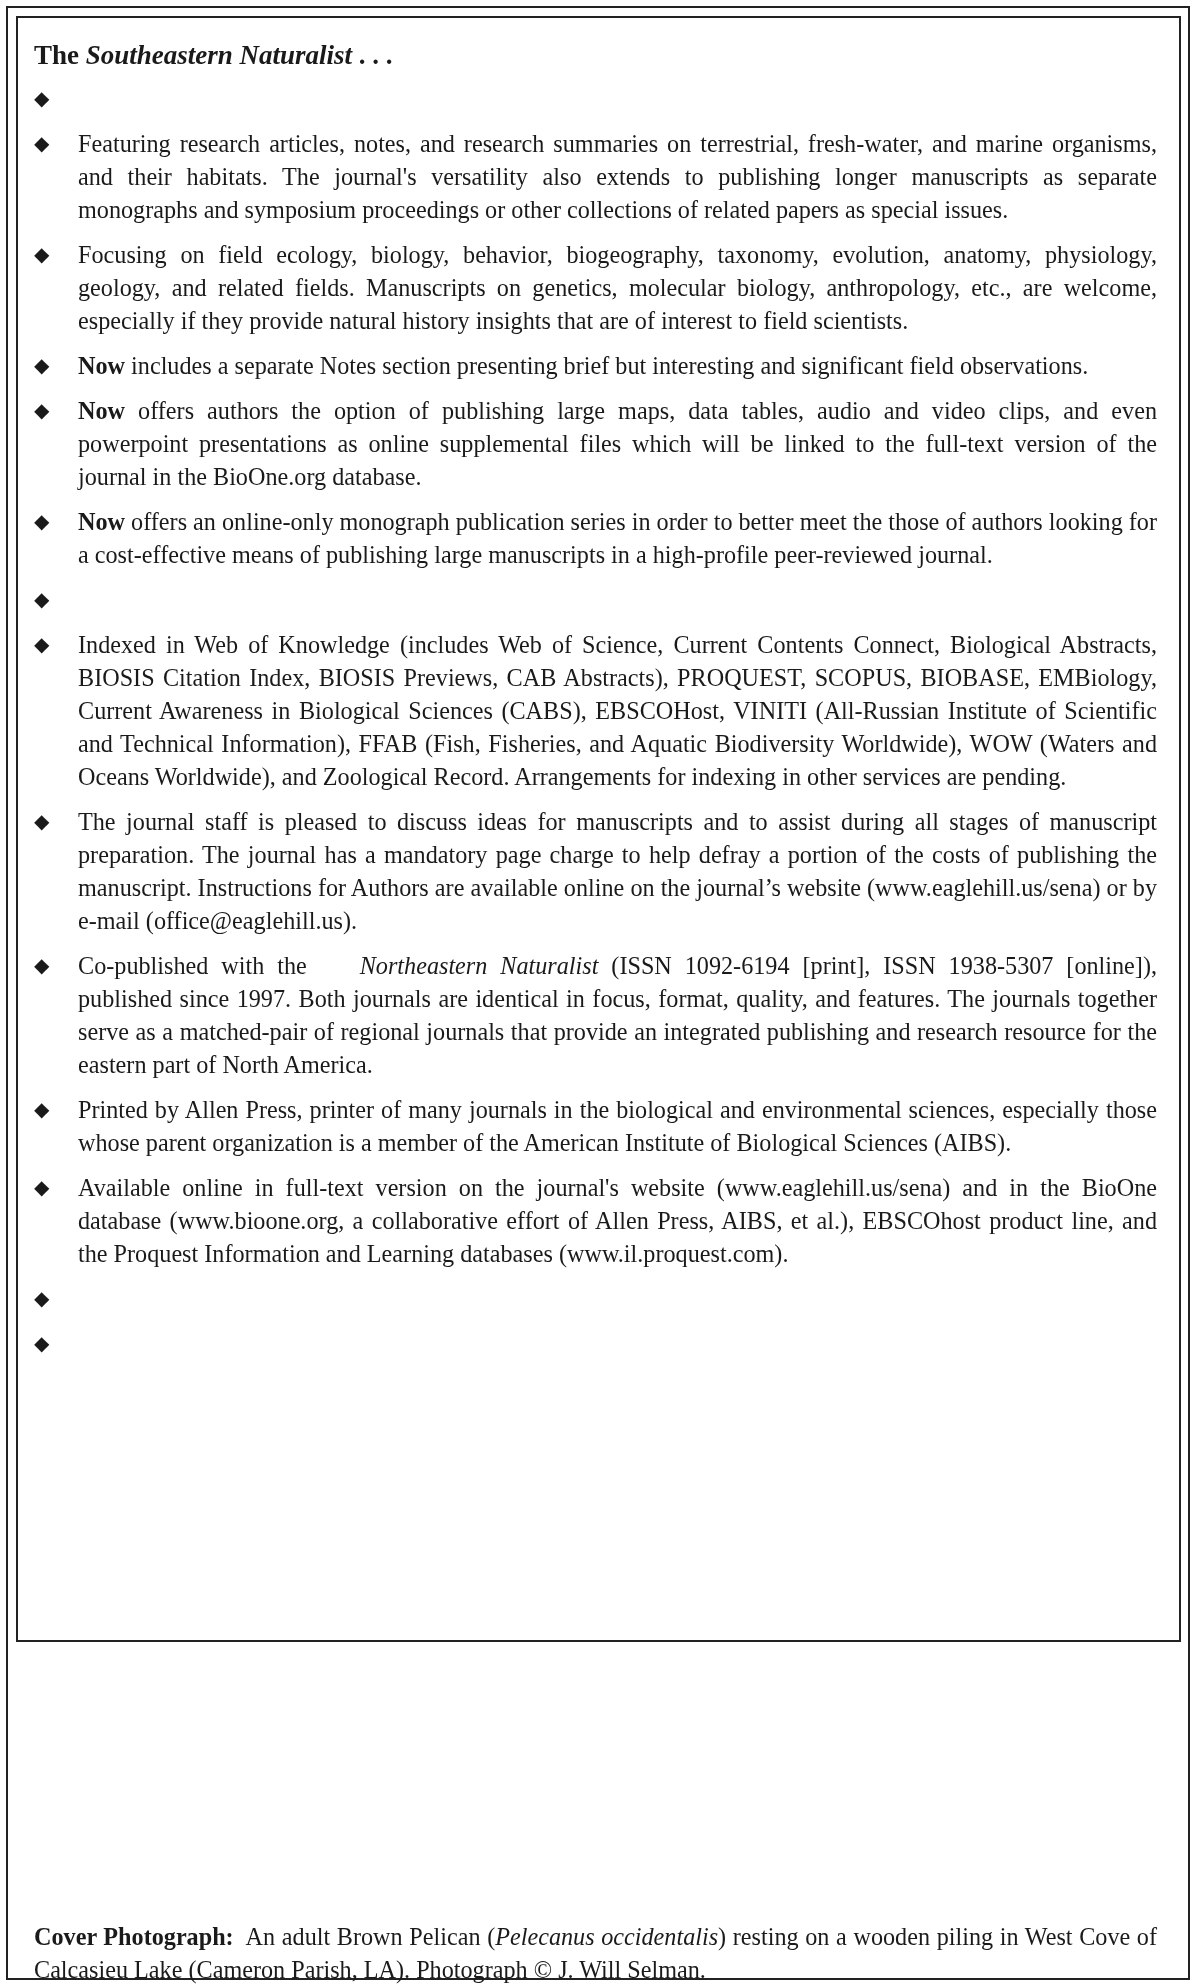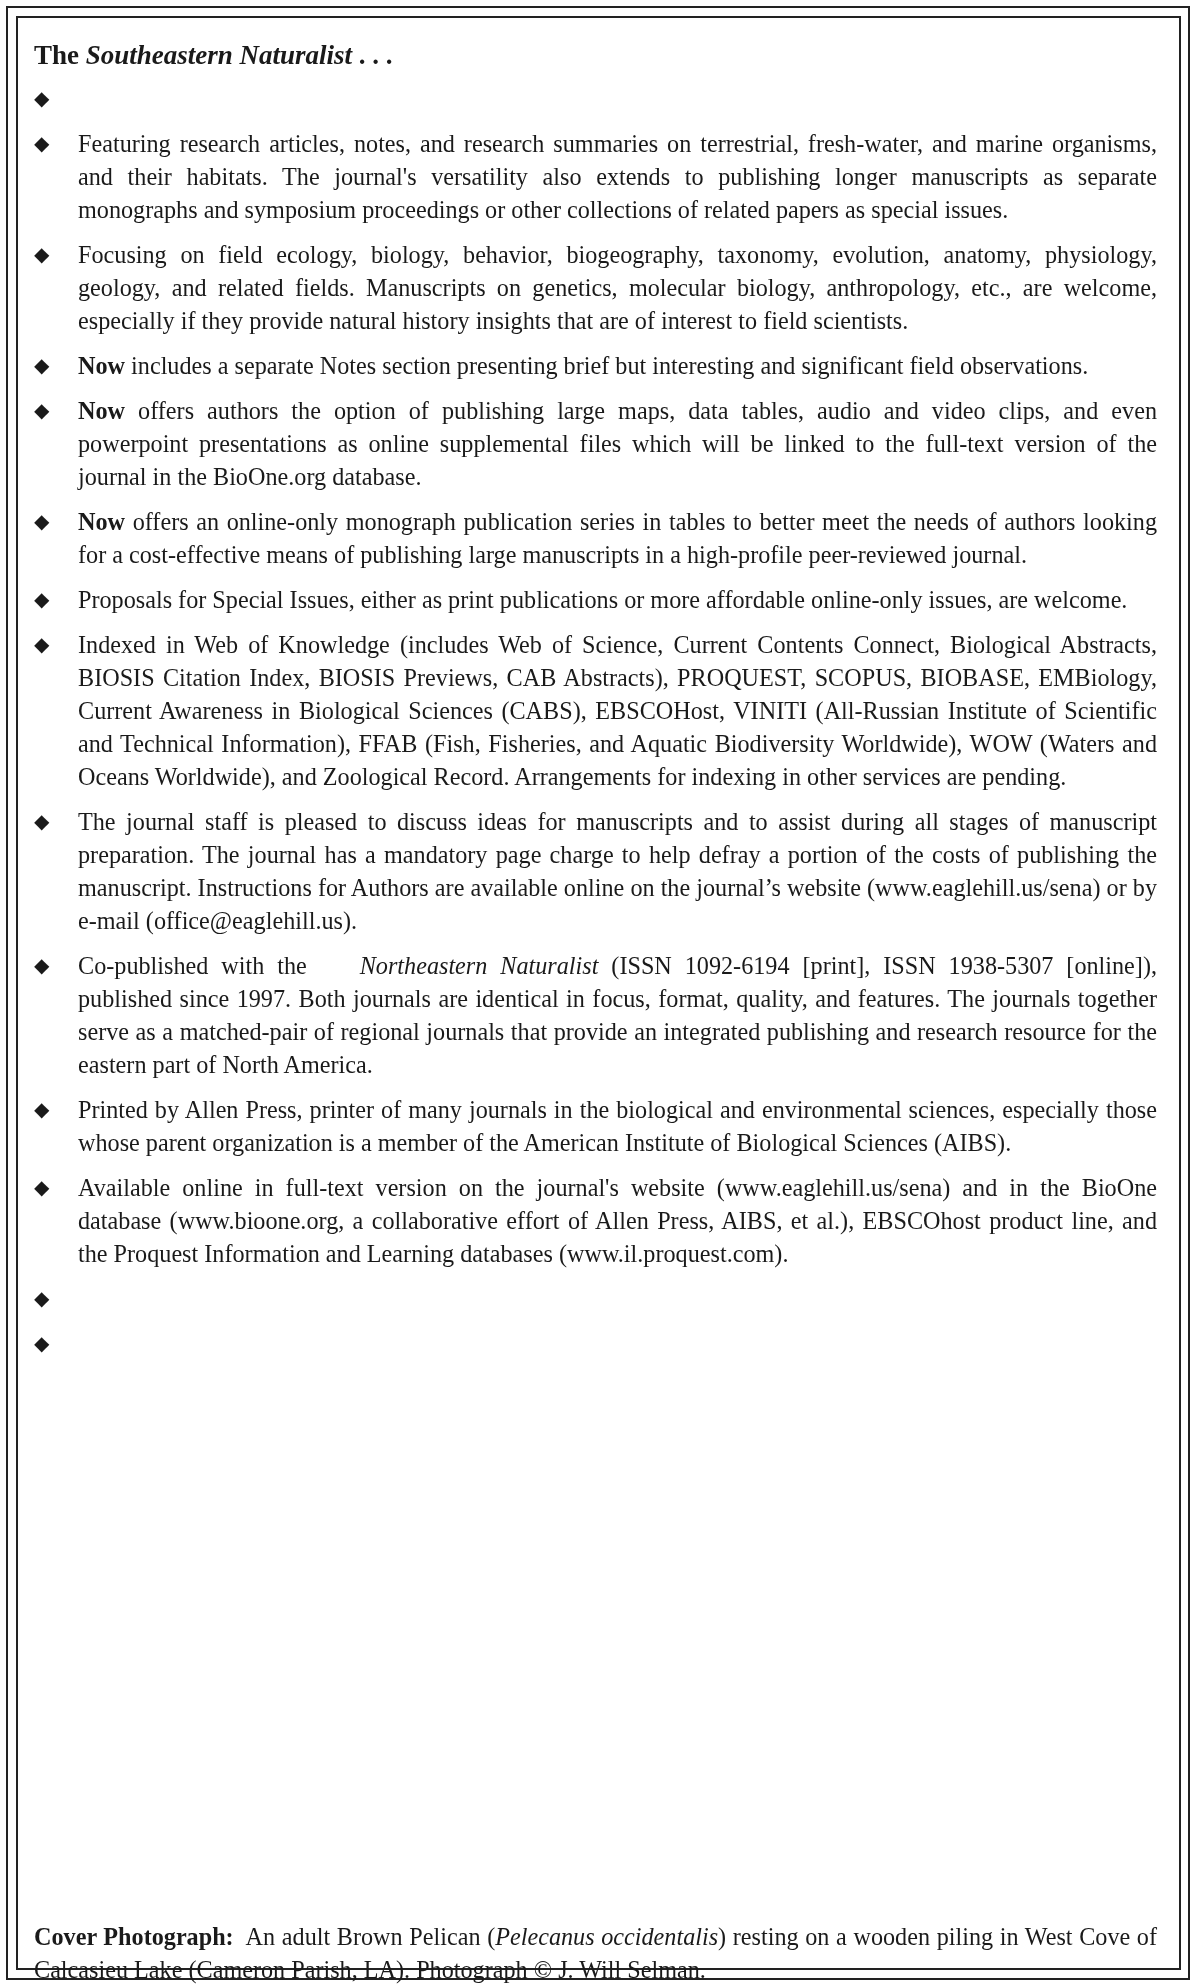--- a/index.html
+++ b/index.html
@@ -21,21 +21,21 @@
       width: 1184px;
       height: 1974px;
       border: 2px solid #222;
       box-sizing: border-box;
     }
     .inner-frame {
       position: absolute;
       left: 16px;
       top: 16px;
       width: 1165px;
-      height: 1954px;
+      height: 1626px;
       border: 2px solid #222;
       box-sizing: border-box;
       padding: 20px 22px 16px 16px;
     }
     .title {
       font-size: 27px;
       font-weight: bold;
       line-height: 34px;
       margin: 0 0 10px 0;
     }
@@ -82,22 +82,22 @@
 <div class="outer-frame"></div>
 <div class="inner-frame">
   <h1 class="title"><span>The </span><em>Southeastern Naturalist</em><span> . . .</span></h1>
 
   <ul class="bullets">
     <li class="bullet"><span class="diamond">◆</span><b></b><i></i><span></span></li>
     <li class="bullet"><span class="diamond">◆</span><b></b><span>Featuring research articles, notes, and research summaries on terrestrial, fresh-water, and marine organisms, and their habitats. The journal's versatility also extends to publishing longer manuscripts as separate monographs and symposium proceedings or other collections of related papers as special issues.</span><i></i><span></span></li>
     <li class="bullet"><span class="diamond">◆</span><b></b><span>Focusing on field ecology, biology, behavior, biogeography, taxonomy, evolution, anatomy, physiology, geology, and related fields. Manuscripts on genetics, molecular biology, anthropology, etc., are welcome, especially if they provide natural history insights that are of interest to field scientists.</span><i></i><span></span></li>
     <li class="bullet"><span class="diamond">◆</span><b>Now</b><span> includes a separate Notes section presenting brief but interesting and significant field observations.</span><i></i><span></span></li>
     <li class="bullet"><span class="diamond">◆</span><b>Now</b><span> offers authors the option of publishing large maps, data tables, audio and video clips, and even powerpoint presentations as online supplemental files which will be linked to the full-text version of the journal in the BioOne.org database.</span><i></i><span></span></li>
-    <li class="bullet"><span class="diamond">◆</span><b>Now</b><span> offers an online-only monograph publication series in tables to better meet the needs of authors looking for a cost-effective means of publishing large manuscripts in a high-profile peer-reviewed journal.</span><i></i><span></span></li>
-    <li class="bullet"><span class="diamond">◆</span><b></b><span>Proposals for Special Issues, either as print publications or more affordable online-only issues, are welcome.</span><i></i><span></span></li>
+    <li class="bullet"><span class="diamond">◆</span><b>Now</b><span> offers an online-only monograph publication series in order to better meet the those of authors looking for a cost-effective means of publishing large manuscripts in a high-profile peer-reviewed journal.</span><i></i><span></span></li>
+    <li class="bullet"><span class="diamond">◆</span><b></b><i></i><span></span></li>
     <li class="bullet"><span class="diamond">◆</span><b></b><span>Indexed in Web of Knowledge (includes Web of Science, Current Contents Connect, Biological Abstracts, BIOSIS Citation Index, BIOSIS Previews, CAB Abstracts), PROQUEST, SCOPUS, BIOBASE, EMBiology, Current Awareness in Biological Sciences (CABS), EBSCOHost, VINITI (All-Russian Institute of Scientific and Technical Information), FFAB (Fish, Fisheries, and Aquatic Biodiversity Worldwide), WOW (Waters and Oceans Worldwide), and Zoological Record. Arrangements for indexing in other services are pending.</span><i></i><span></span></li>
     <li class="bullet"><span class="diamond">◆</span><b></b><span>The journal staff is pleased to discuss ideas for manuscripts and to assist during all stages of manuscript preparation. The journal has a mandatory page charge to help defray a portion of the costs of publishing the manuscript. Instructions for Authors are available online on the journal’s website (www.eaglehill.us/sena) or by e-mail (office@eaglehill.us).</span><i></i><span></span></li>
     <li class="bullet"><span class="diamond">◆</span><b></b><span>Co-published with the </span><i>Northeastern Naturalist</i><span> (ISSN 1092-6194 [print], ISSN 1938-5307 [online]), published since 1997. Both journals are identical in focus, format, quality, and features. The journals together serve as a matched-pair of regional journals that provide an integrated publishing and research resource for the eastern part of North America.</span></li>
     <li class="bullet"><span class="diamond">◆</span><b></b><span>Printed by Allen Press, printer of many journals in the biological and environmental sciences, especially those whose parent organization is a member of the American Institute of Biological Sciences (AIBS).</span><i></i><span></span></li>
     <li class="bullet"><span class="diamond">◆</span><b></b><span>Available online in full-text version on the journal's website (www.eaglehill.us/sena) and in the BioOne database (www.bioone.org, a collaborative effort of Allen Press, AIBS, et al.), EBSCOhost product line, and the Proquest Information and Learning databases (www.il.proquest.com).</span><i></i><span></span></li>
     <li class="bullet"><span class="diamond">◆</span><b></b><i></i><span></span></li>
     <li class="bullet"><span class="diamond">◆</span><b></b><i></i><span></span></li>
   </ul>
 
   <p class="cover"><b>Cover Photograph:</b><span style="white-space: pre-wrap;">  An adult Brown Pelican (</span><i>Pelecanus occidentalis</i><span>) resting on a wooden piling in West Cove of Calcasieu Lake (Cameron Parish, LA). Photograph © J. Will Selman.</span></p>

